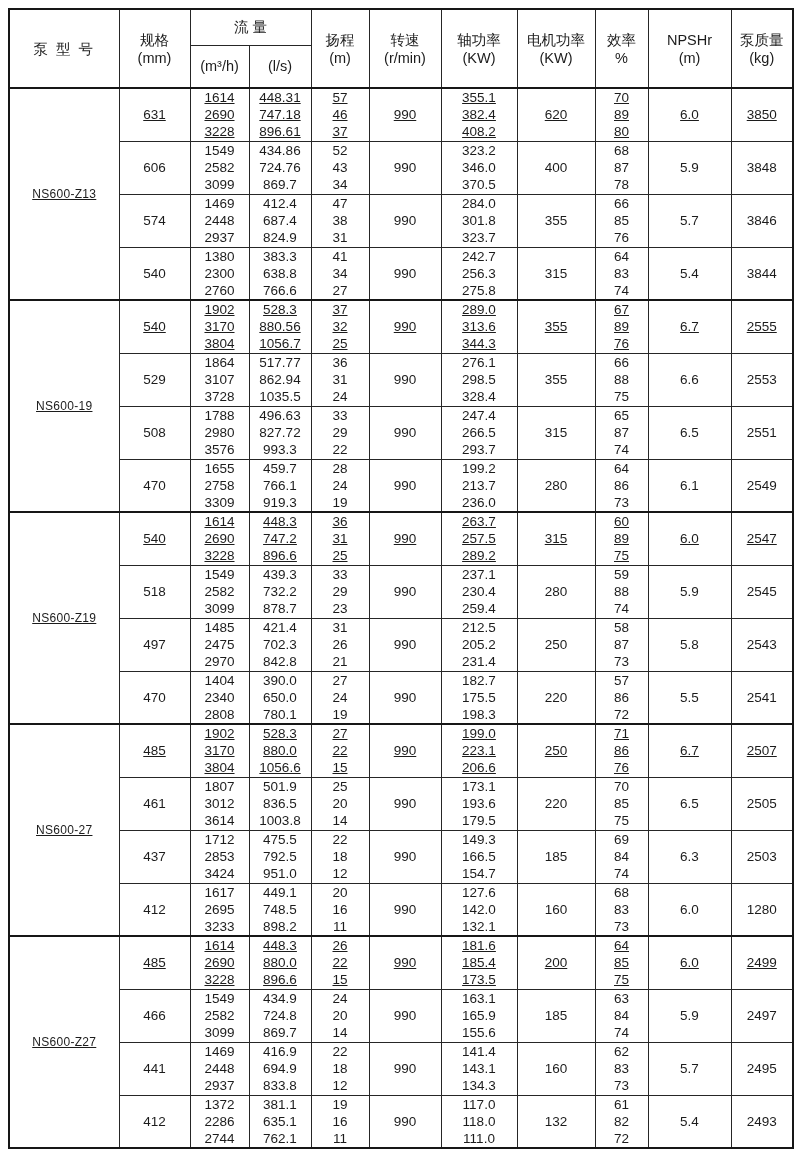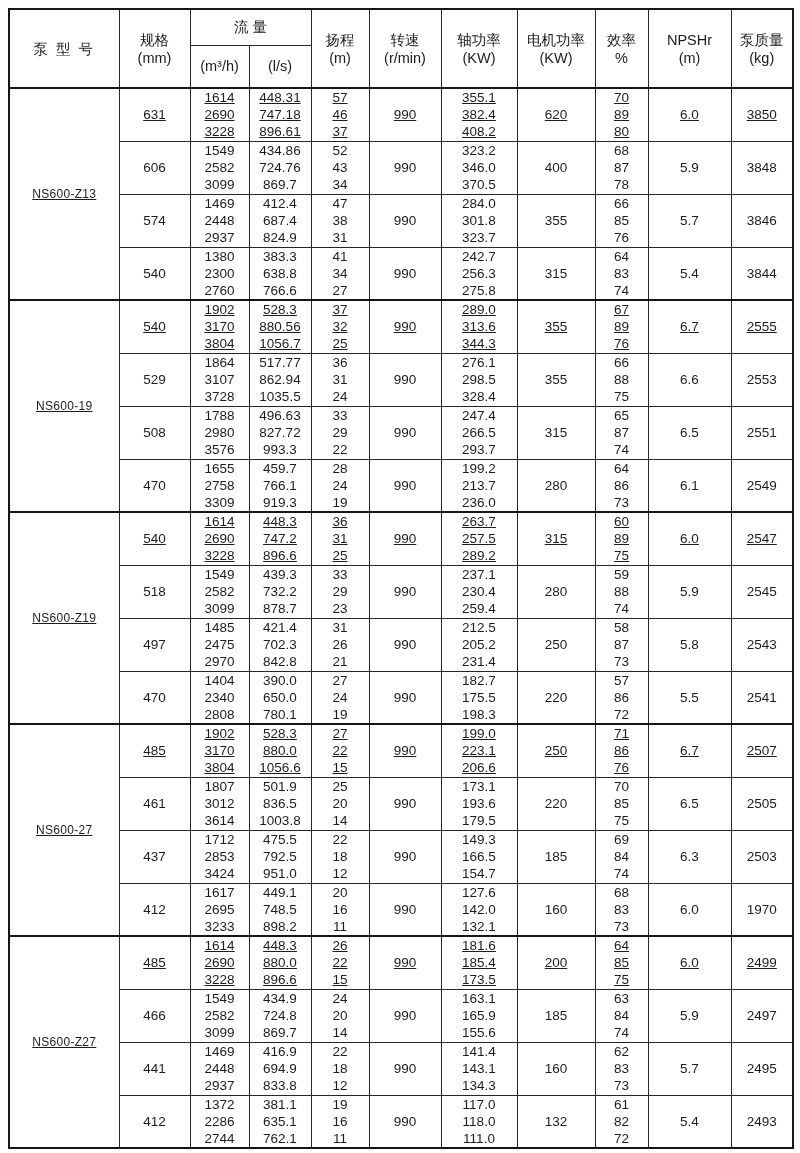--- a/index.html
+++ b/index.html
@@ -628,21 +628,21 @@
             <div class="val-line">142.0</div>
             <div class="val-line">132.1</div>
           </td>
           <td>160</td>
           <td>
             <div class="val-line">68</div>
             <div class="val-line">83</div>
             <div class="val-line">73</div>
           </td>
           <td>6.0</td>
-          <td>1970</td>
+          <td>1280</td>
         </tr>
         <tr class="group-start">
           <td rowspan="4" class="model-cell">NS600-Z27</td>
           <td>485</td>
           <td>
             <div class="val-line">1614</div>
             <div class="val-line">2690</div>
             <div class="val-line">3228</div>
           </td>
           <td>

